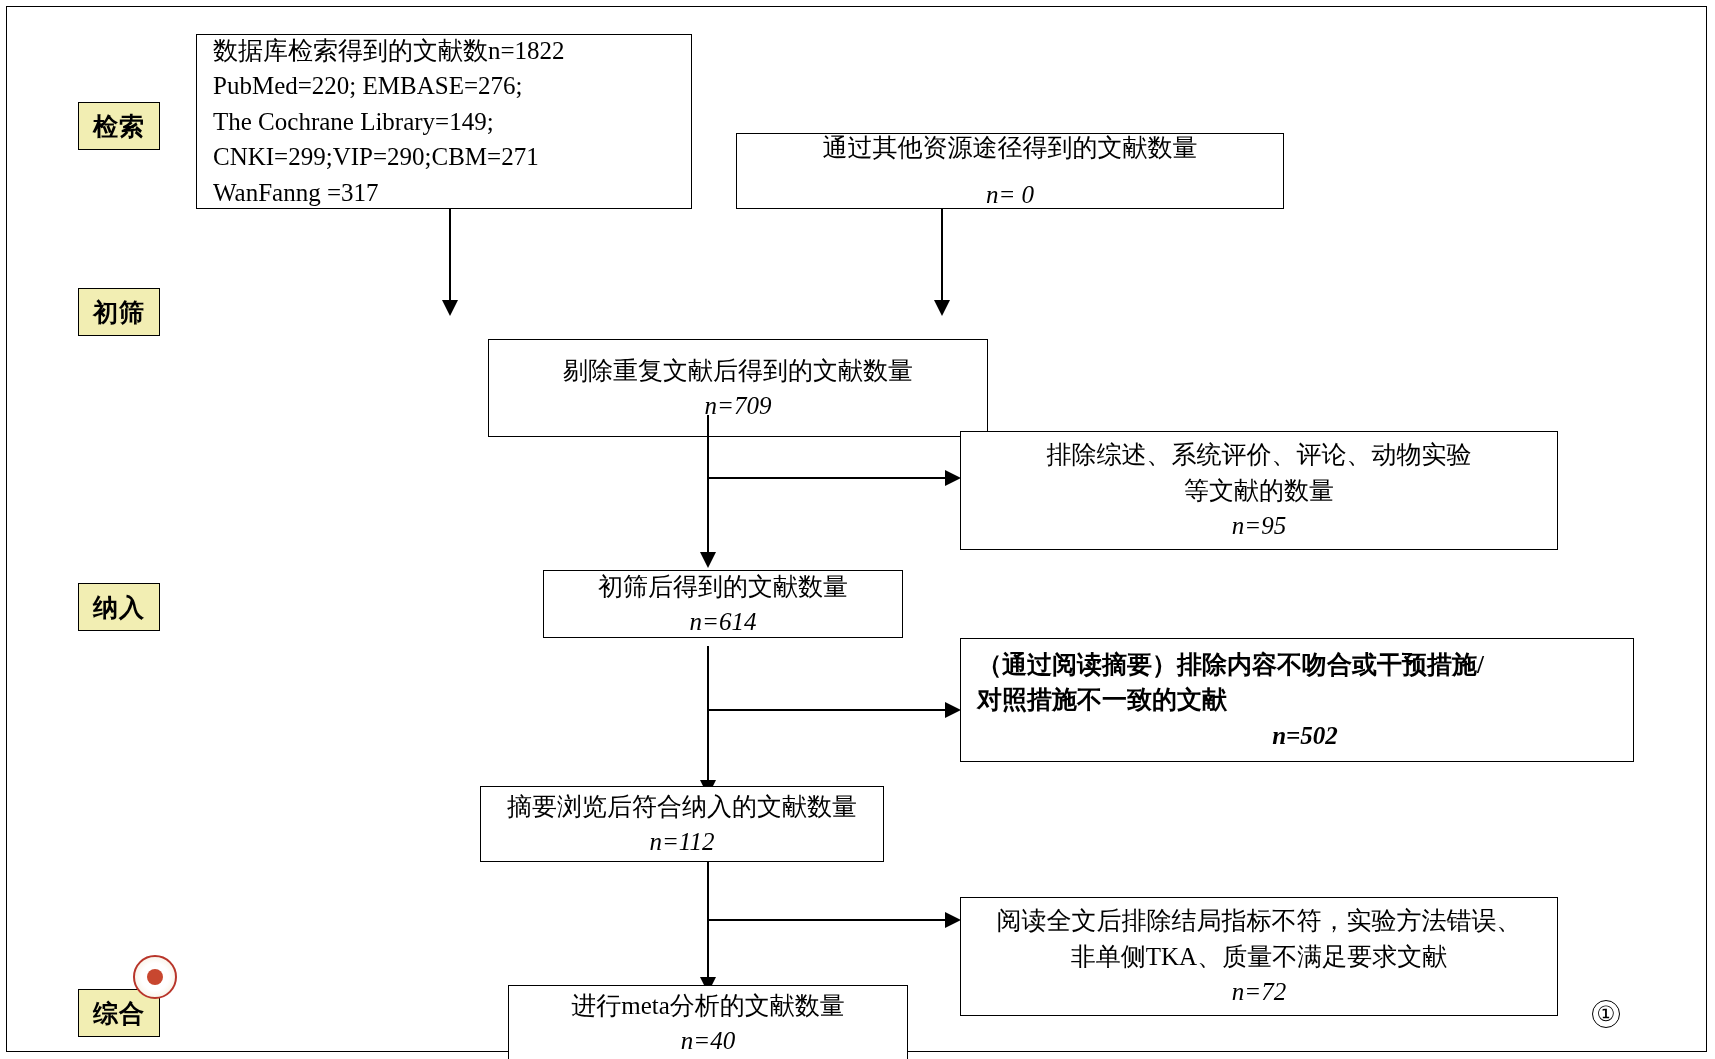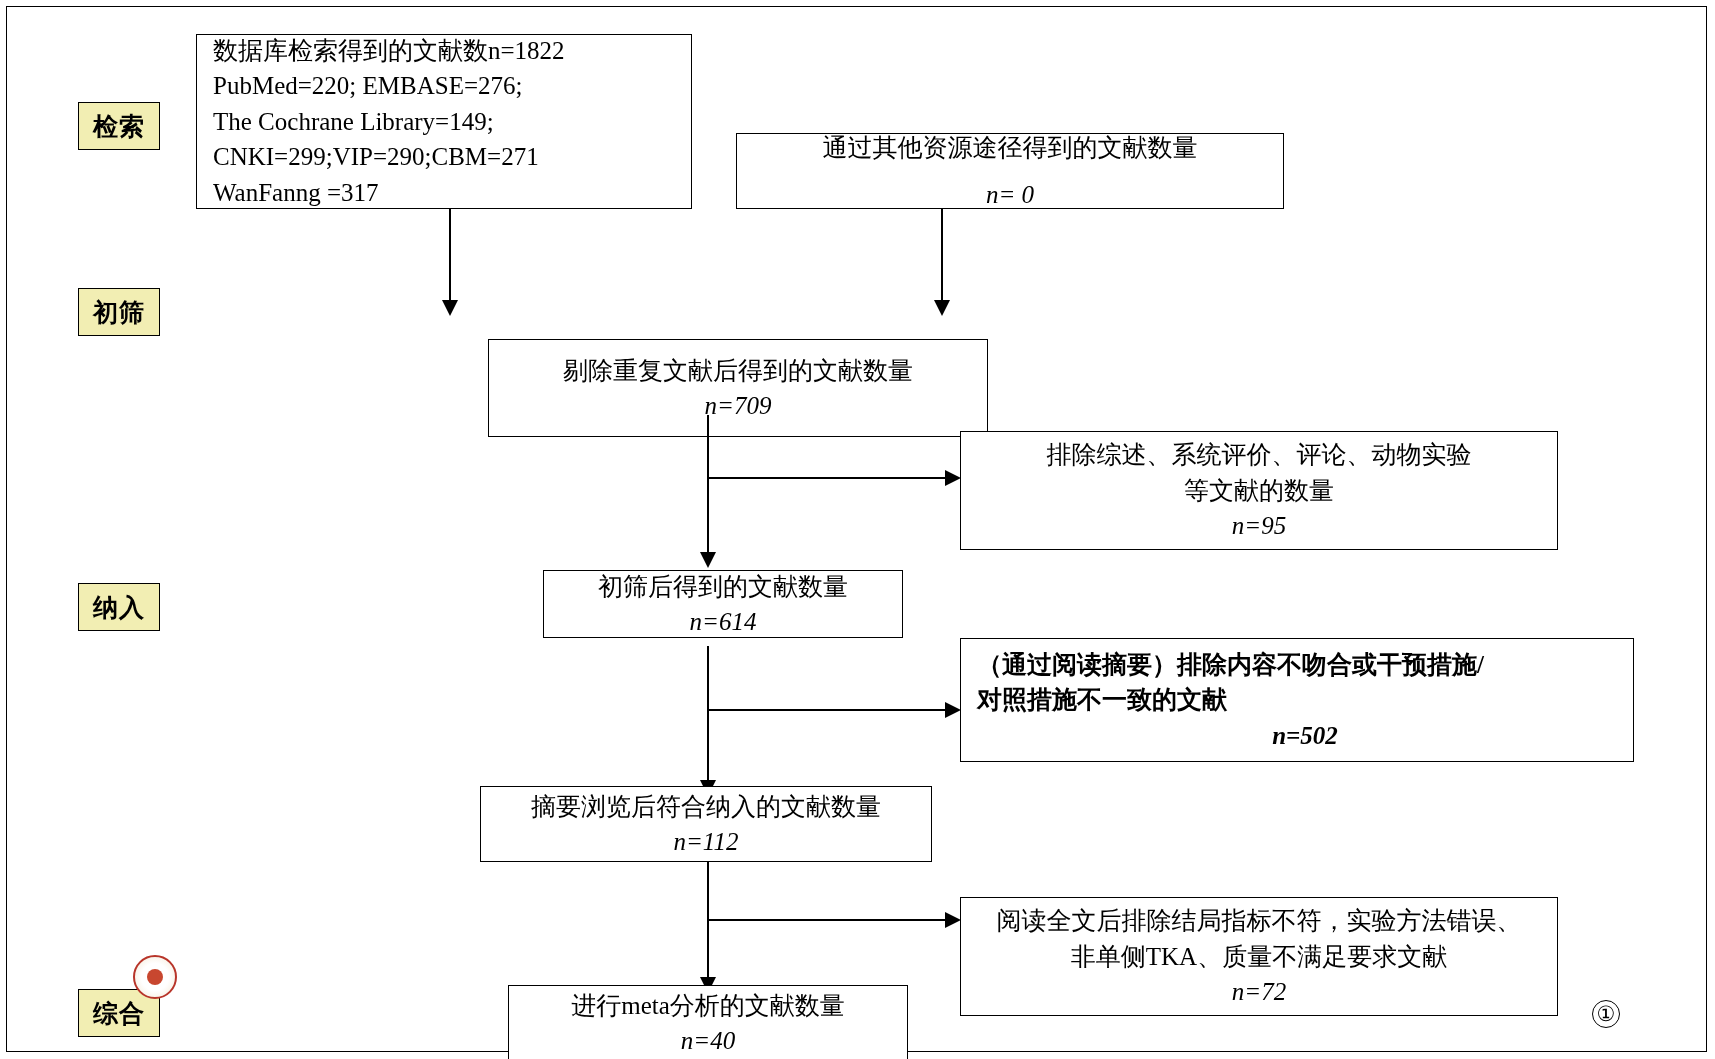--- a/index.html
+++ b/index.html
@@ -195,21 +195,21 @@
 
   <div class="arrow arrow-h" style="left:707px; top:709px; width:243px;"></div>
   <div class="arrowhead-right" style="left:945px; top:702px;"></div>
 
   <div class="box left" style="left:960px; top:638px; width:674px; height:124px;font-weight:bold;">
     <span class="line">（通过阅读摘要）排除内容不吻合或干预措施/</span>
     <span class="line">对照措施不一致的文献</span>
     <span class="line ital" style="align-self:center;">n=502</span>
   </div>
 
-  <div class="box center" style="left:480px; top:786px; width:452px; height:76px;">
+  <div class="box center" style="left:480px; top:786px; width:404px; height:76px;">
     <span class="line">摘要浏览后符合纳入的文献数量</span>
     <span class="line ital">n=112</span>
   </div>
 
   <div class="arrow arrow-v" style="left:707px; top:862px; height:124px;"></div>
   <div class="arrowhead-down" style="left:700px; top:977px;"></div>
 
   <div class="arrow arrow-h" style="left:707px; top:919px; width:243px;"></div>
   <div class="arrowhead-right" style="left:945px; top:912px;"></div>
 

